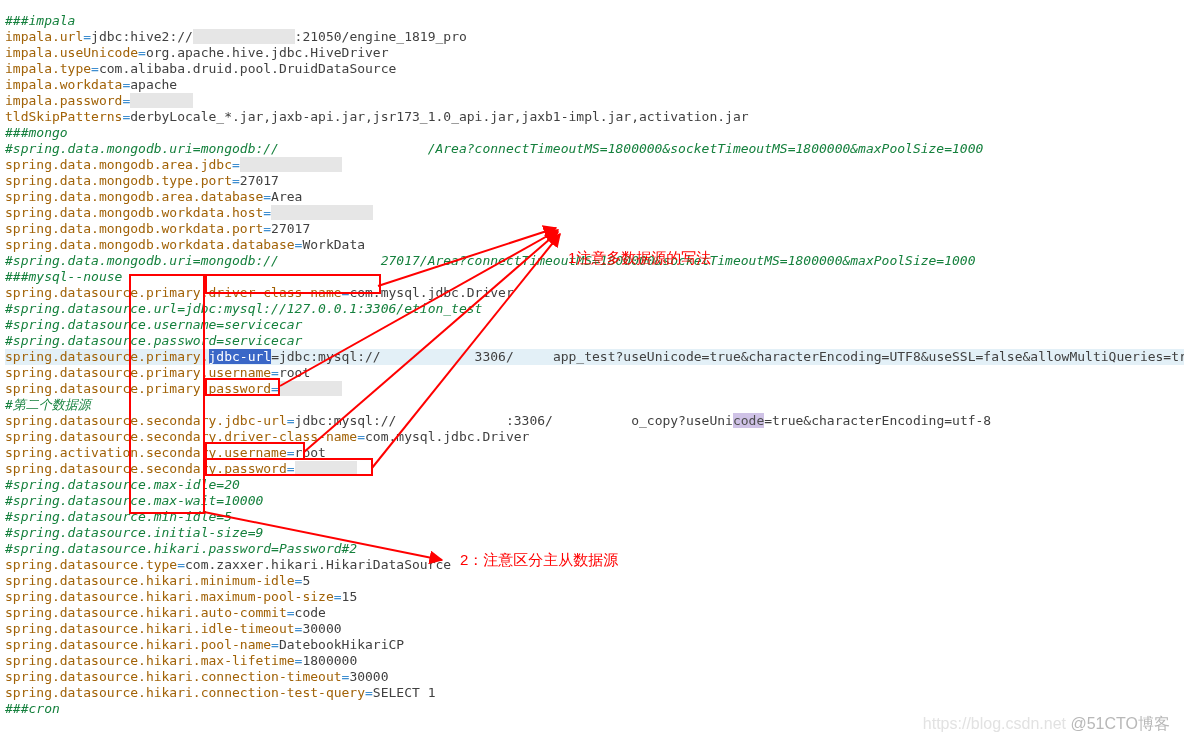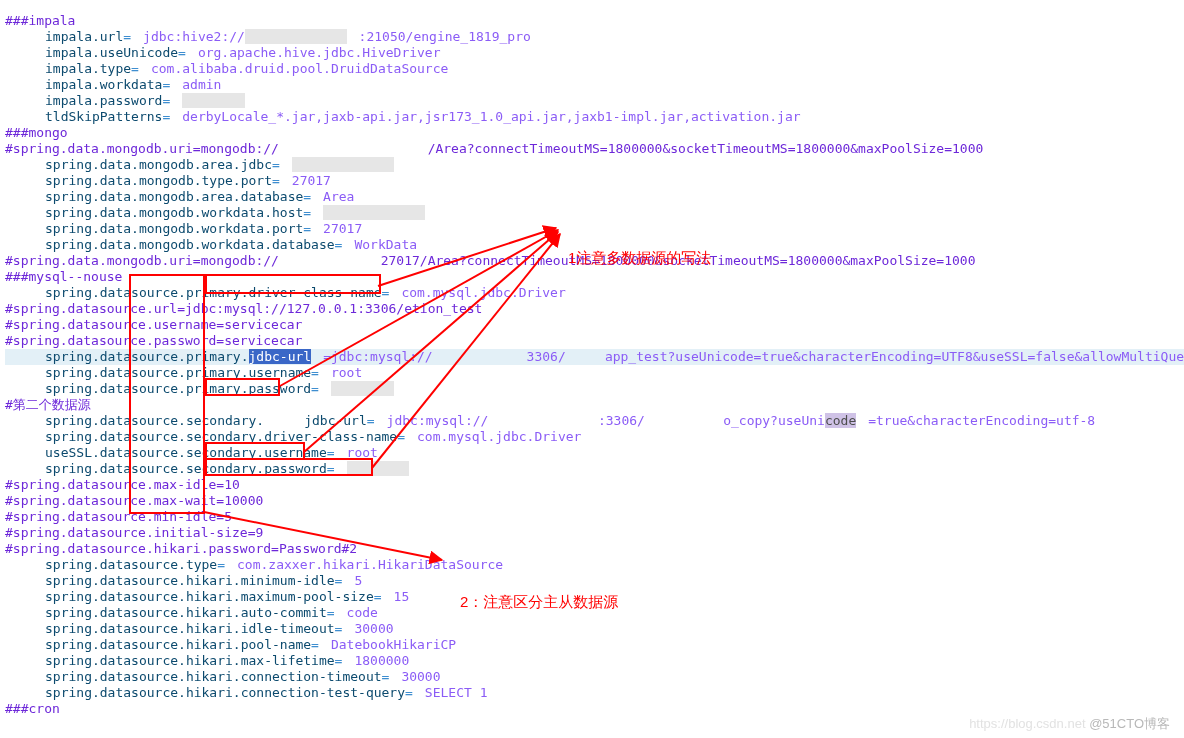--- a/index.html
+++ b/index.html
@@ -1,40 +1,40 @@
 <!DOCTYPE html>
 <html><head>
 <meta charset="utf-8">
 <style>
   html,body{margin:0;padding:0;background:#fff;font-family:Consolas,Menlo,Monaco,monospace;font-size:13px;color:#4d4d4d;line-height:16px;}
   #stage{position:relative;width:1184px;height:738px;overflow:hidden;}
   pre.code{position:absolute;left:5px;top:0;right:0;white-space:pre;font-family:inherit;}
-  .k{color:#0c4a6e;margin-left:40px;}        
-  .v{color:#8b5cf6;margin-left:12px;}        
-  .c{color:#6d28d9;}        
+  .k{color:#a16207;}        
+  .v{color:#404040;}        
+  .c{color:#15803d;font-style:italic;}        
   .eq{color:#3e8ed0;}        
   .hl-line{background:#e3f0f7;display:inline-block;width:1179px;}
   .sel{background:#3a67c7;color:#fff;}
   .hi{background:#cfc2e6;}
   .blur{background:#e6e6e6;color:#e6e6e6;}
   .box{position:absolute;border:2px solid #f00;box-sizing:border-box;pointer-events:none;}
   .anno{position:absolute;color:#f00;font-family:"Microsoft YaHei",Arial,sans-serif;font-size:15px;white-space:nowrap;}
   svg.arrows{position:absolute;left:0;top:0;pointer-events:none;}
-  .watermark{position:absolute;right:14px;bottom:6px;color:#b8b8b8;font-family:"Microsoft YaHei",Arial,sans-serif;font-size:13px;margin-top:48px;}
+  .watermark{position:absolute;right:14px;bottom:6px;color:#b8b8b8;font-family:"Microsoft YaHei",Arial,sans-serif;font-size:16px;margin-top:48px;}
   .wm-faint{color:#e2e2e2;}
 </style>
 </head>
 <body>
 
 <div id="stage">
   <pre class="code" id="code"><span class="c">###impala</span>
 <span class="k">impala.url</span><span class="eq">=</span><span class="v">jdbc:hive2://</span><span class="blur">             </span><span class="v">:21050/engine_1819_pro</span>
 <span class="k">impala.useUnicode</span><span class="eq">=</span><span class="v">org.apache.hive.jdbc.HiveDriver</span>
 <span class="k">impala.type</span><span class="eq">=</span><span class="v">com.alibaba.druid.pool.DruidDataSource</span>
-<span class="k">impala.workdata</span><span class="eq">=</span><span class="v">admin</span>
+<span class="k">impala.workdata</span><span class="eq">=</span><span class="v">apache</span>
 <span class="k">impala.password</span><span class="eq">=</span><span class="v"></span><span class="blur">        </span><span class="v"></span>
 <span class="k">tldSkipPatterns</span><span class="eq">=</span><span class="v">derbyLocale_*.jar,jaxb-api.jar,jsr173_1.0_api.jar,jaxb1-impl.jar,activation.jar</span>
 <span class="c">###mongo</span>
 <span class="c">#spring.data.mongodb.uri=mongodb://                   /Area?connectTimeoutMS=1800000&amp;socketTimeoutMS=1800000&amp;maxPoolSize=1000</span>
 <span class="k">spring.data.mongodb.area.jdbc</span><span class="eq">=</span><span class="v"></span><span class="blur">             </span><span class="v"></span>
 <span class="k">spring.data.mongodb.type.port</span><span class="eq">=</span><span class="v">27017</span>
 <span class="k">spring.data.mongodb.area.database</span><span class="eq">=</span><span class="v">Area</span>
 <span class="k">spring.data.mongodb.workdata.host</span><span class="eq">=</span><span class="v"></span><span class="blur">             </span><span class="v"></span>
 <span class="k">spring.data.mongodb.workdata.port</span><span class="eq">=</span><span class="v">27017</span>
 <span class="k">spring.data.mongodb.workdata.database</span><span class="eq">=</span><span class="v">WorkData</span>
@@ -43,23 +43,23 @@
 <span class="k">spring.datasource.primary.driver-class-name</span><span class="eq">=</span><span class="v">com.mysql.jdbc.Driver</span>
 <span class="c">#spring.datasource.url=jdbc:mysql://127.0.0.1:3306/etion_test</span>
 <span class="c">#spring.datasource.username=servicecar</span>
 <span class="c">#spring.datasource.password=servicecar</span>
 <span class="hl-line"><span class="k">spring.datasource.primary.</span><span class="sel">jdbc-url</span><span class="v">=jdbc:mysql://            3306/     app_test?useUnicode=true&amp;characterEncoding=UTF8&amp;useSSL=false&amp;allowMultiQueries=true</span></span>
 <span class="k">spring.datasource.primary.username</span><span class="eq">=</span><span class="v">root</span>
 <span class="k">spring.datasource.primary.password</span><span class="eq">=</span><span class="v"></span><span class="blur">        </span><span class="v"></span>
 <span class="c">#第二个数据源</span>
 <span class="k">spring.datasource.secondary.</span><span class="k">jdbc-url</span><span class="eq">=</span><span class="v">jdbc:mysql://              :3306/          o_copy?useUni</span><span class="hi">code</span><span class="v">=true&amp;characterEncoding=utf-8</span>
 <span class="k">spring.datasource.secondary.driver-class-name</span><span class="eq">=</span><span class="v">com.mysql.jdbc.Driver</span>
-<span class="k">useSSL.datasource.secondary.username</span><span class="eq">=</span><span class="v">root</span>
+<span class="k">spring.activation.secondary.username</span><span class="eq">=</span><span class="v">root</span>
 <span class="k">spring.datasource.secondary.password</span><span class="eq">=</span><span class="v"></span><span class="blur">        </span><span class="v"></span>
-<span class="c">#spring.datasource.max-idle=10</span>
+<span class="c">#spring.datasource.max-idle=20</span>
 <span class="c">#spring.datasource.max-wait=10000</span>
 <span class="c">#spring.datasource.min-idle=5</span>
 <span class="c">#spring.datasource.initial-size=9</span>
 <span class="c">#spring.datasource.hikari.password=Password#2</span>
 <span class="k">spring.datasource.type</span><span class="eq">=</span><span class="v">com.zaxxer.hikari.HikariDataSource</span>
 <span class="k">spring.datasource.hikari.minimum-idle</span><span class="eq">=</span><span class="v">5</span>
 <span class="k">spring.datasource.hikari.maximum-pool-size</span><span class="eq">=</span><span class="v">15</span>
 <span class="k">spring.datasource.hikari.auto-commit</span><span class="eq">=</span><span class="v">code</span>
 <span class="k">spring.datasource.hikari.idle-timeout</span><span class="eq">=</span><span class="v">30000</span>
 <span class="k">spring.datasource.hikari.pool-name</span><span class="eq">=</span><span class="v">DatebookHikariCP</span>
@@ -82,19 +82,19 @@
       </marker>
     </defs>
   <line x1="378" y1="286" x2="556" y2="228" stroke="#f00" stroke-width="2" marker-end="url(#ah)"></line>
       <line x1="280" y1="386" x2="558" y2="230" stroke="#f00" stroke-width="2" marker-end="url(#ah)"></line>
       <line x1="304" y1="452" x2="558" y2="232" stroke="#f00" stroke-width="2" marker-end="url(#ah)"></line>
       <line x1="372" y1="468" x2="560" y2="234" stroke="#f00" stroke-width="2" marker-end="url(#ah)"></line>
       <line x1="204" y1="512" x2="442" y2="560" stroke="#f00" stroke-width="2" marker-end="url(#ah)"></line>
     </svg>
 
   <div class="anno" style="left:568px;top:218px;margin-top:32px;">1注意多数据源的写法</div>
-  <div class="anno" style="left:460px;top:552px;margin-top:42px;">2：注意区分主从数据源</div>
+  <div class="anno" style="left:460px;top:552px;">2：注意区分主从数据源</div>
 
   <div class="watermark">
     <span class="wm-faint">https://blog.csdn.net</span>
     <span>@51CTO博客</span>
   </div>
 </div>
 
 </body></html>

